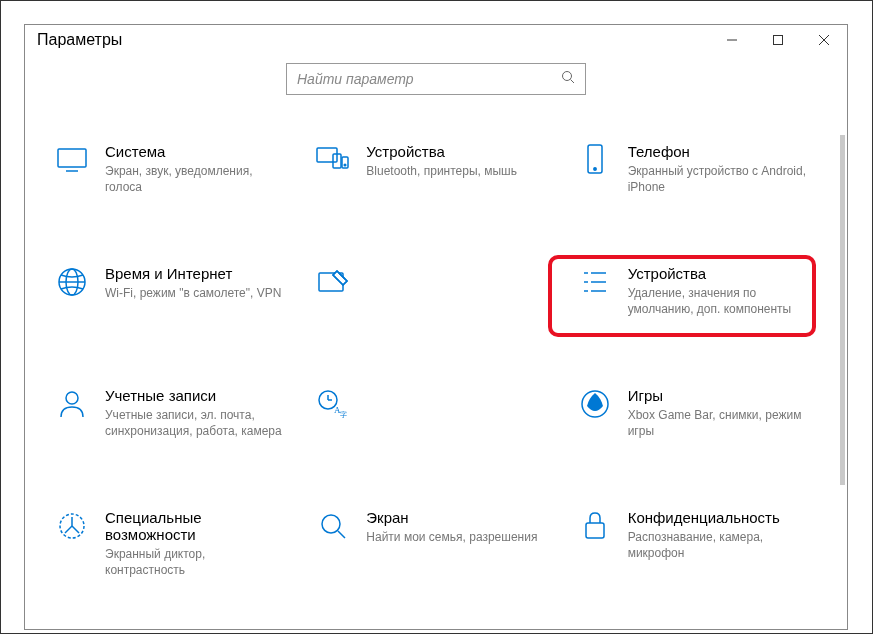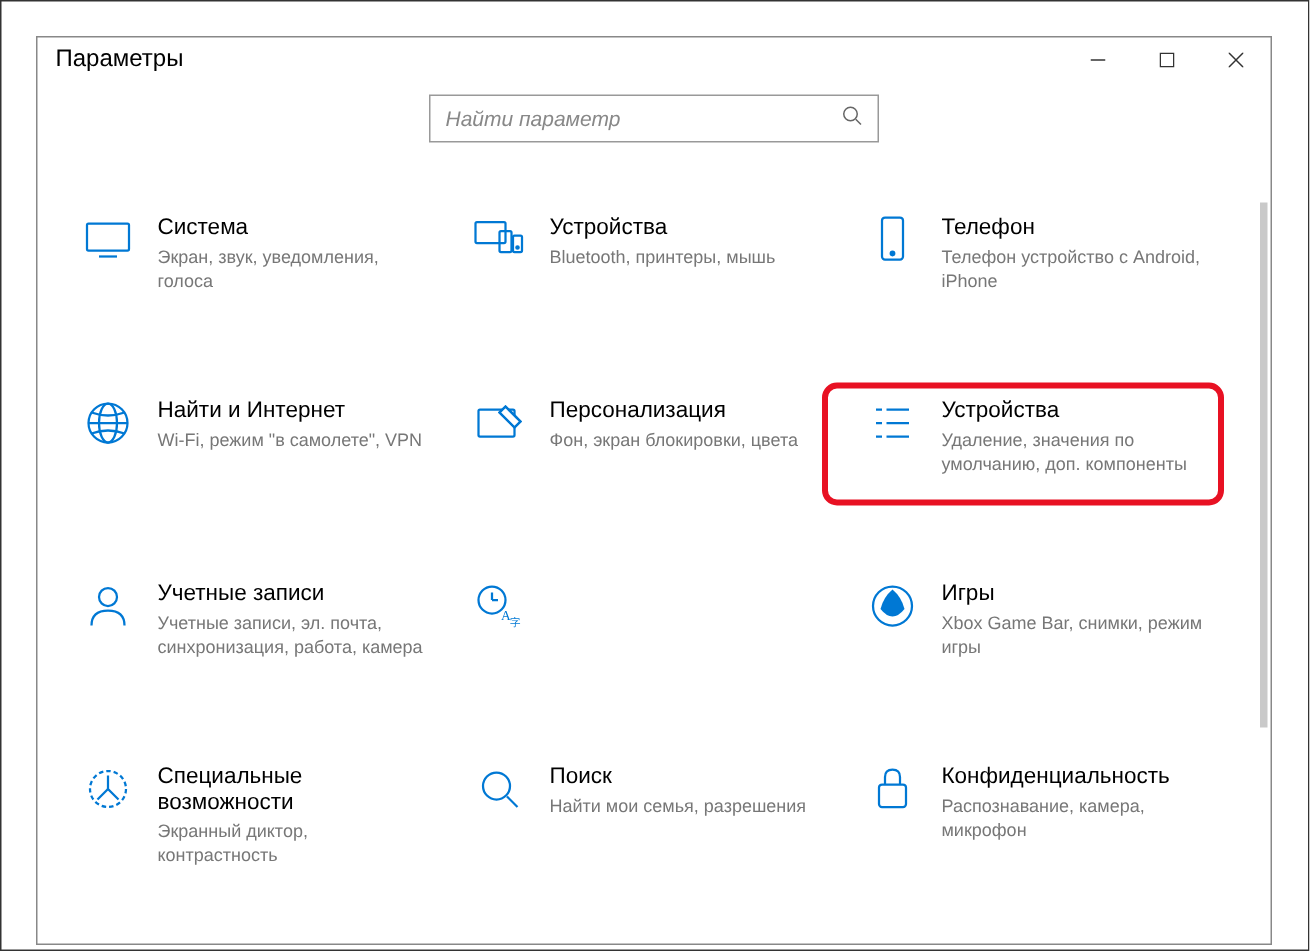--- a/index.html
+++ b/index.html
@@ -183,52 +183,48 @@
 
       <div class="tile">
         <div class="tile-icon">
           <svg width="20" height="32" viewBox="0 0 20 32">
               <rect x="3" y="1" width="14" height="28" rx="2"></rect>
               <circle cx="10" cy="25" r="1.2" fill="#0078d4"></circle>
             </svg>
         </div>
         <div class="tile-text">
           <div class="tile-title">Телефон</div>
-          <div class="tile-desc">Телефон устройство с Android, iPhone</div>
+          <div class="tile-desc">Экранный устройство с Android, iPhone</div>
         </div>
       </div>
 
       <div class="tile">
         <div class="tile-icon">
           <svg width="30" height="30" viewBox="0 0 30 30">
               <circle cx="15" cy="15" r="13"></circle>
               <ellipse cx="15" cy="15" rx="6" ry="13"></ellipse>
               <line x1="2" y1="15" x2="28" y2="15"></line>
               <path d="M4 8 Q15 12 26 8"></path>
               <path d="M4 22 Q15 18 26 22"></path>
             </svg>
         </div>
         <div class="tile-text">
-          <div class="tile-title">Найти и Интернет</div>
+          <div class="tile-title">Время и Интернет</div>
           <div class="tile-desc">Wi-Fi, режим "в самолете", VPN</div>
         </div>
       </div>
 
       <div class="tile">
         <div class="tile-icon">
           <svg width="32" height="28" viewBox="0 0 32 28">
               <rect x="2" y="5" width="24" height="18" rx="1"></rect>
               <path d="M20 3 L30 13 L26 17 L16 7 Z" fill="#fff"></path>
               <path d="M20 3 L30 13 L26 17 L16 7 Z"></path>
               <line x1="22" y1="5" x2="28" y2="11"></line>
             </svg>
-        </div>
-        <div class="tile-text">
-          <div class="tile-title">Персонализация</div>
-          <div class="tile-desc">Фон, экран блокировки, цвета</div>
         </div>
       </div>
 
       <div class="tile">
         <div class="tile-icon">
           <svg width="28" height="28" viewBox="0 0 28 28" stroke-width="2">
               <line x1="3" y1="5" x2="7" y2="5"></line>
               <line x1="10" y1="5" x2="25" y2="5"></line>
               <line x1="3" y1="14" x2="7" y2="14"></line>
               <line x1="10" y1="14" x2="25" y2="14"></line>
@@ -295,21 +291,21 @@
       </div>
 
       <div class="tile">
         <div class="tile-icon">
           <svg width="28" height="28" viewBox="0 0 28 28">
               <circle cx="12" cy="12" r="9"></circle>
               <line x1="19" y1="19" x2="26" y2="26"></line>
             </svg>
         </div>
         <div class="tile-text">
-          <div class="tile-title">Поиск</div>
+          <div class="tile-title">Экран</div>
           <div class="tile-desc">Найти мои семья, разрешения</div>
         </div>
       </div>
 
       <div class="tile">
         <div class="tile-icon">
           <svg width="26" height="30" viewBox="0 0 26 30">
               <rect x="4" y="12" width="18" height="15" rx="2"></rect>
               <path d="M8 12 L8 7 Q8 2 13 2 Q18 2 18 7 L18 12"></path>
             </svg>

